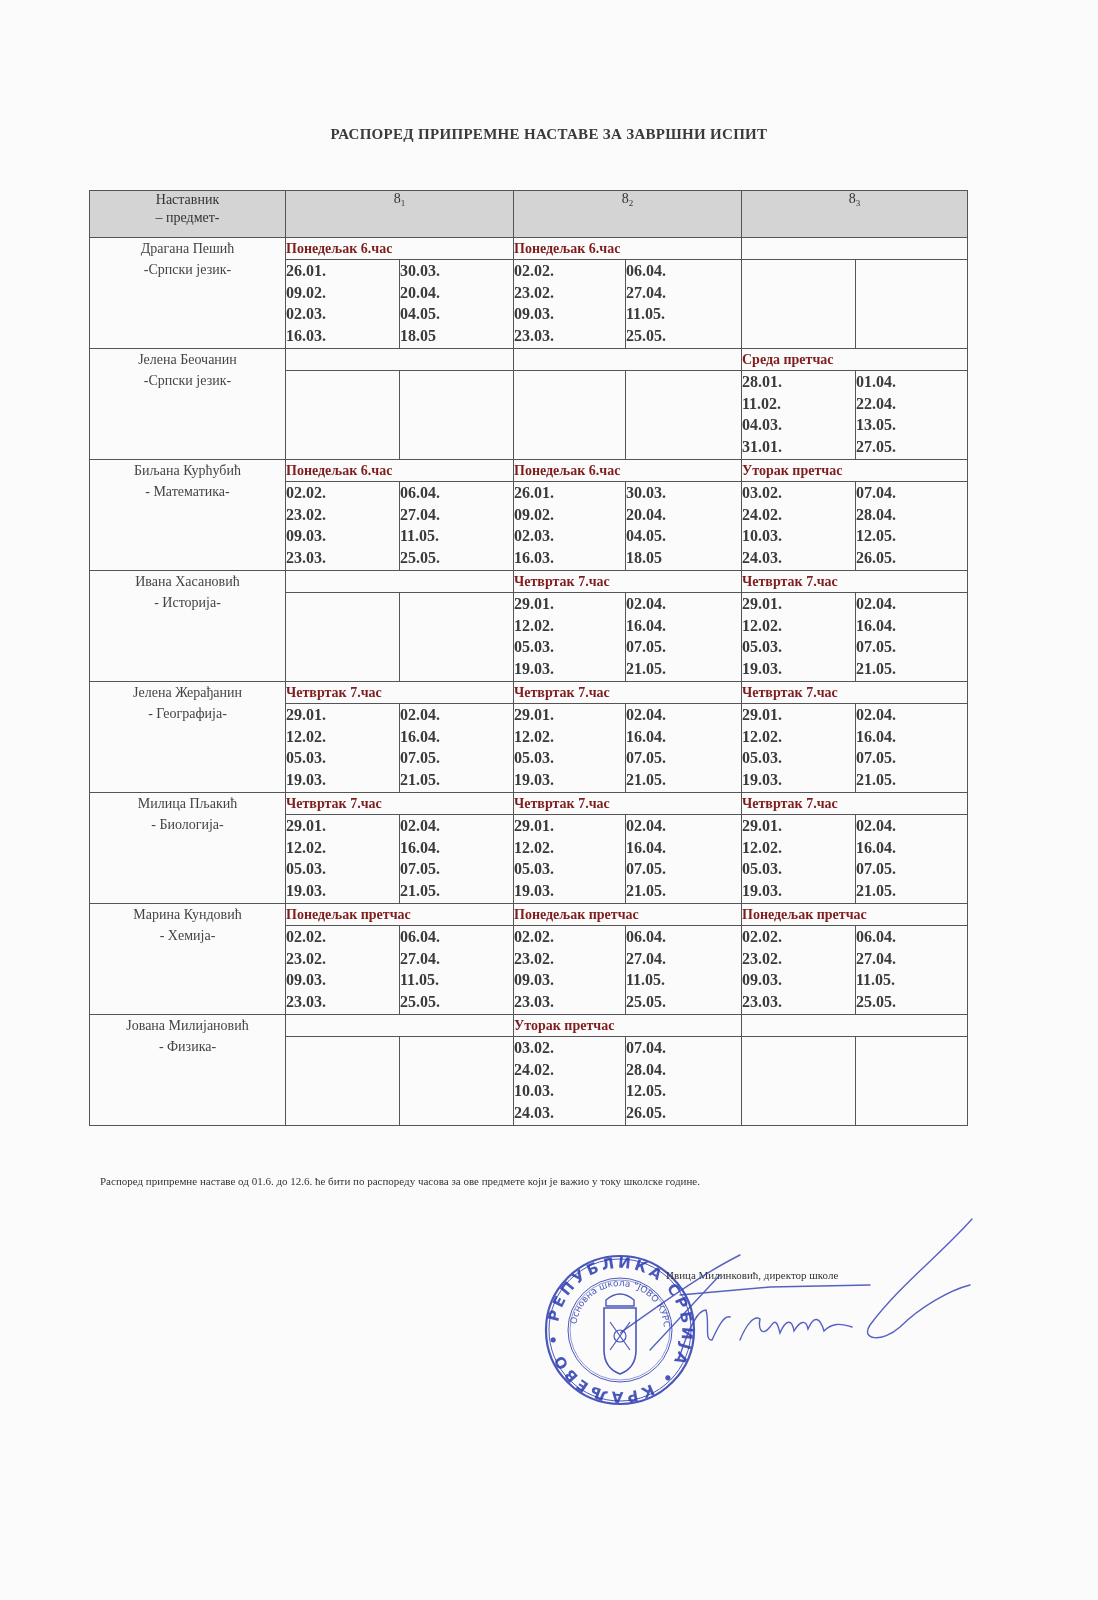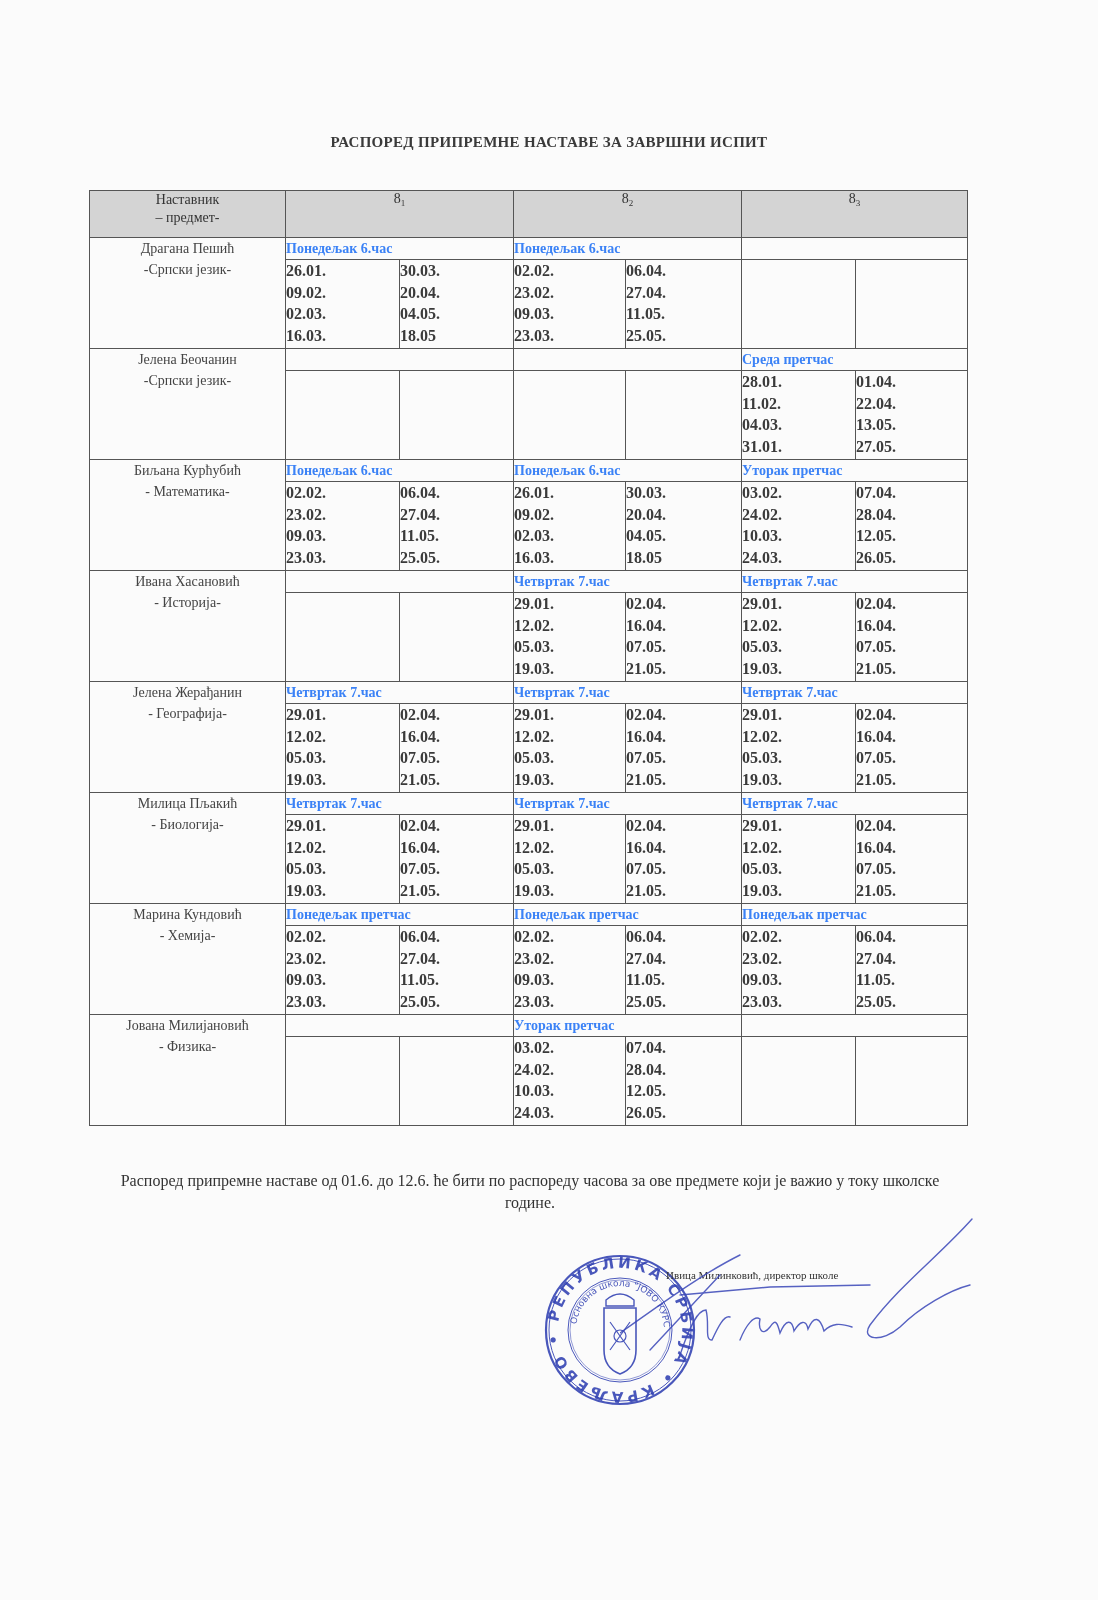--- a/index.html
+++ b/index.html
@@ -5,21 +5,21 @@
   html, body { margin: 0; padding: 0; }
   body {
     width: 1098px; height: 1600px;
     background: #fbfbfb;
     position: relative;
     font-family: "Liberation Serif", "DejaVu Serif", serif;
     color: #2a2a2a;
     overflow: hidden;
   }
   .title {
-    position: absolute; left: 0; width: 1098px; top: 132px;
+    position: absolute; left: 0; width: 1098px; top: 124px;
     text-align: center; font-size: 15px; font-weight: bold;
     line-height: 20px; letter-spacing: 0.3px; color: #3a3a3a;
   }
   table.sched {
     position: absolute; left: 89px; top: 190px;
     width: 878px;
     border-collapse: collapse;
     table-layout: fixed;
   }
   table.sched td, table.sched th {
@@ -36,33 +36,33 @@
     vertical-align: middle;
     color: #333;
   }
   .hdr th.teacher-h { line-height: 18px; margin-left: 10px; }
   td.teacher {
     text-align: center; vertical-align: middle;
     font-weight: normal; font-size: 14px; line-height: 21px; color: #444;
   }
   td.day {
     height: 21px; font-weight: bold; font-size: 14px;
-    padding-left: 9px; line-height: 21px; color: #3b82f6;
+    padding-left: 9px; line-height: 21px; color: #7f1d1d;
     vertical-align: middle;
   }
   td.dates {
     height: 88px; font-weight: bold; font-size: 16px;
     padding-left: 9px; line-height: 21.5px; color: #3a3a3a;
     padding-top: 2px;
   }
   .dline { display: block; }
   .sub { font-size: 9px; vertical-align: -3px; }
   .note {
     position: absolute; left: 100px; top: 1170px; width: 860px;
-    font-size: 16px; line-height: 22px; color: #333; text-align: center;
+    font-size: 11px; line-height: 22px; color: #333;
   }
   .director {
     position: absolute; left: 666px; top: 1269px;
     font-size: 11px; color: #333;
   }
   .stamp {
     position: absolute; left: 540px; top: 1250px; width: 160px; height: 160px;
   }
   .signature {
     position: absolute; left: 620px; top: 1215px; width: 360px; height: 150px;

